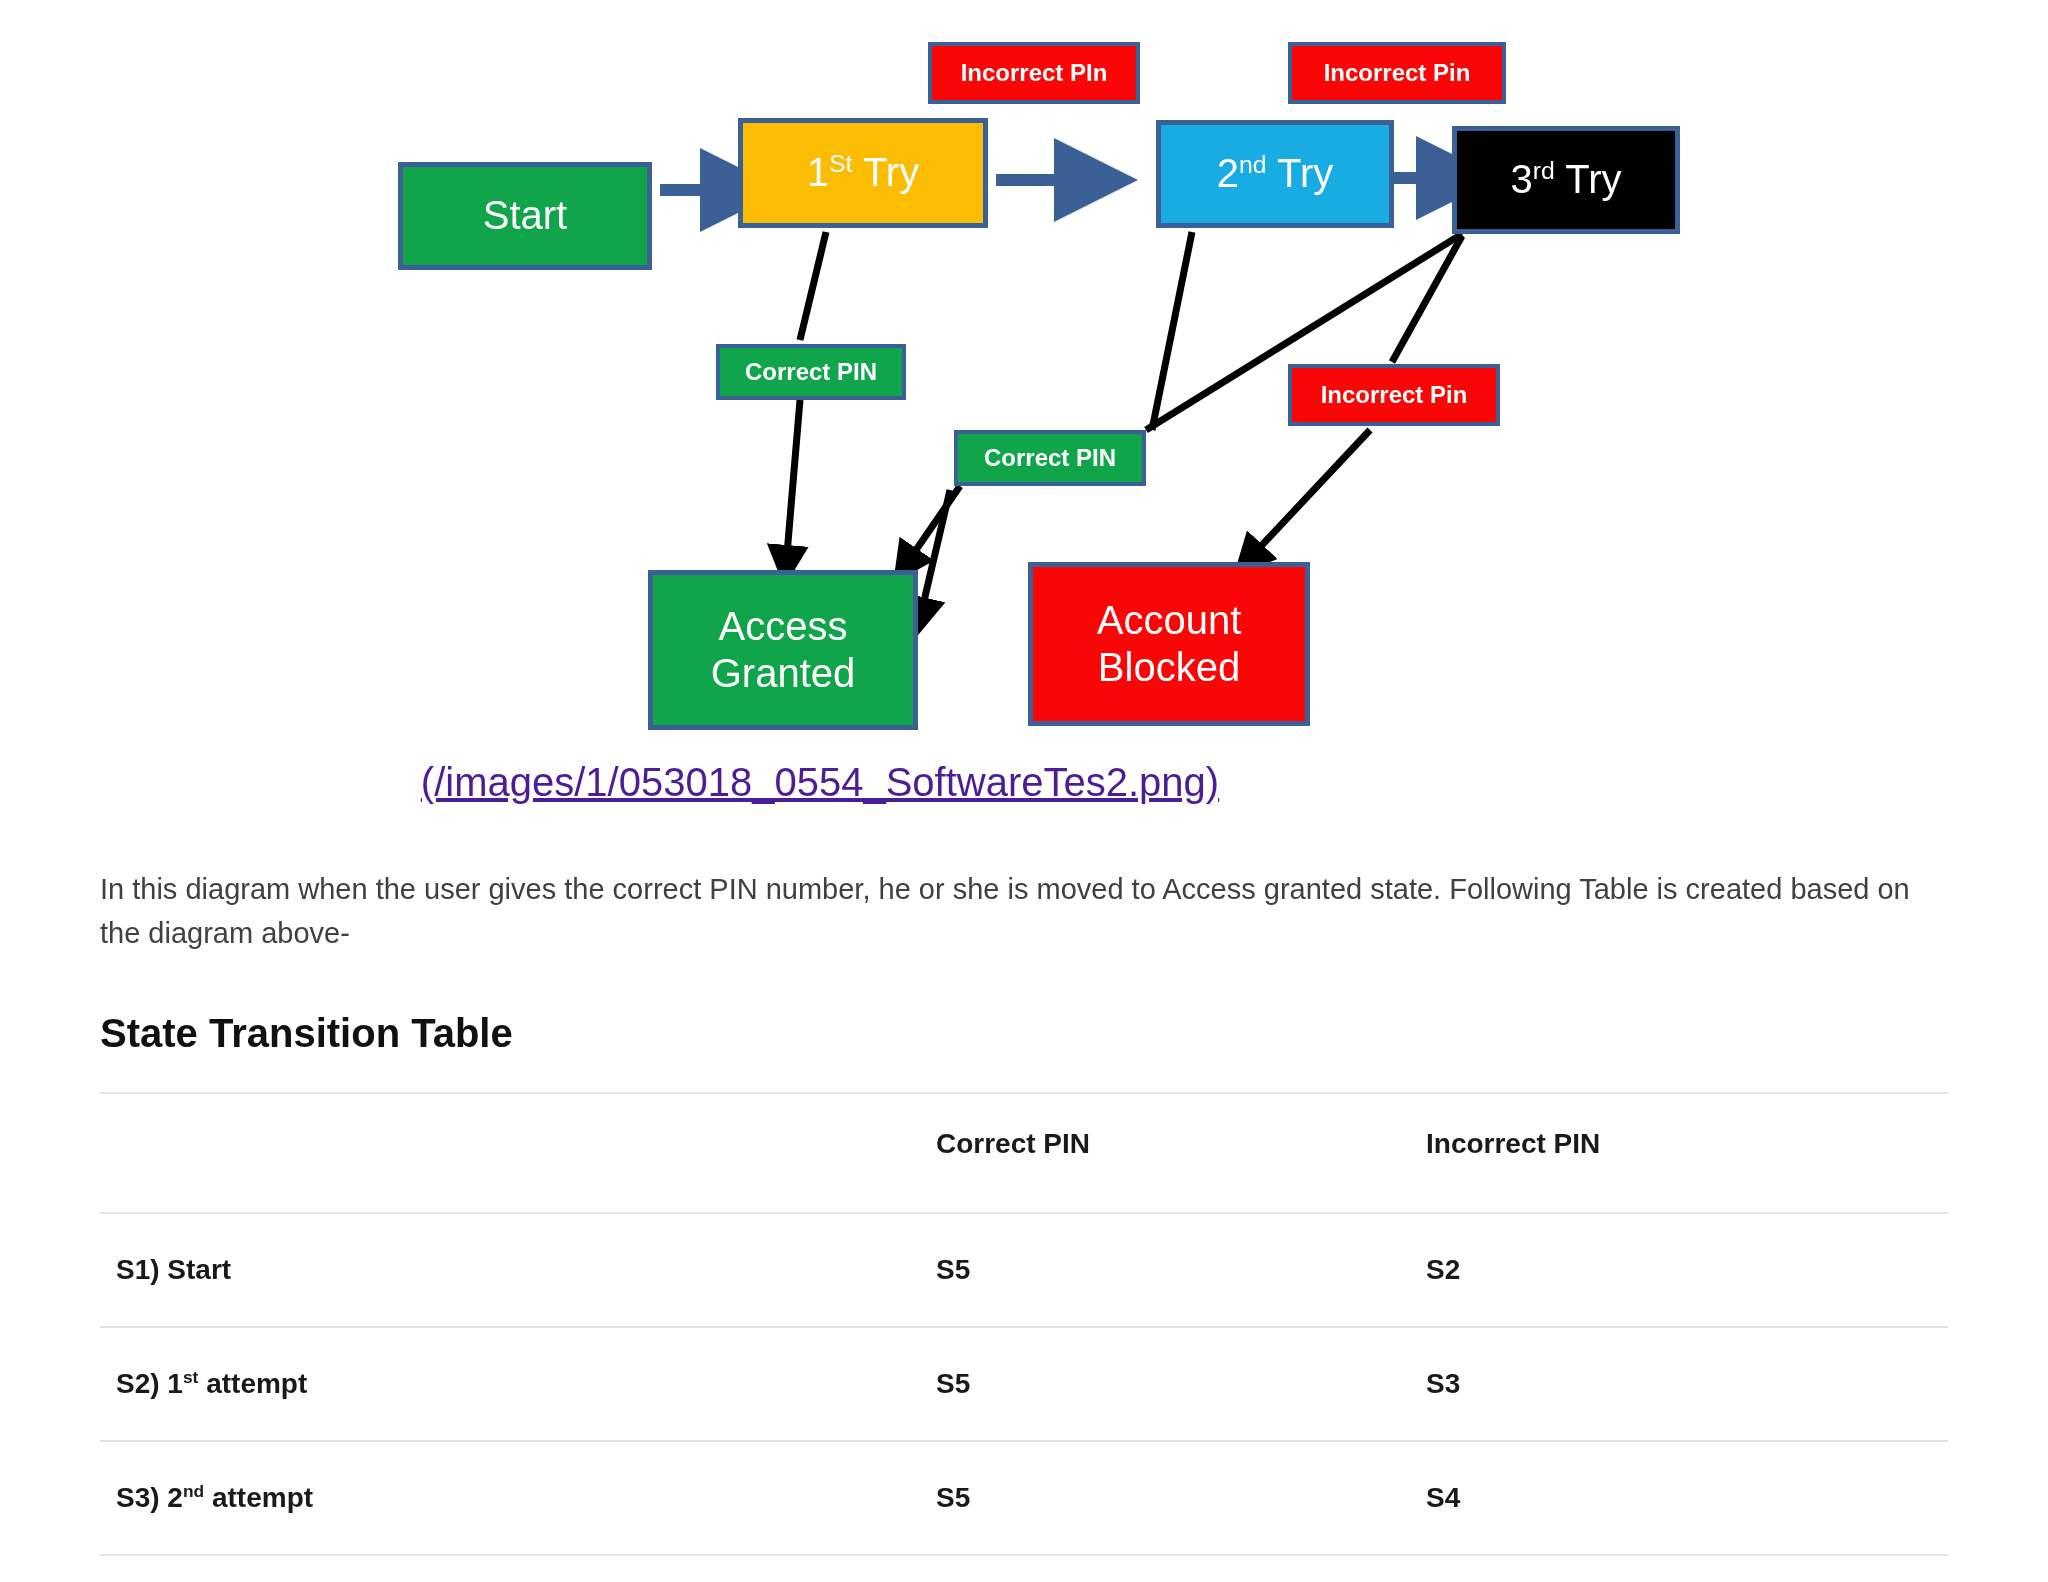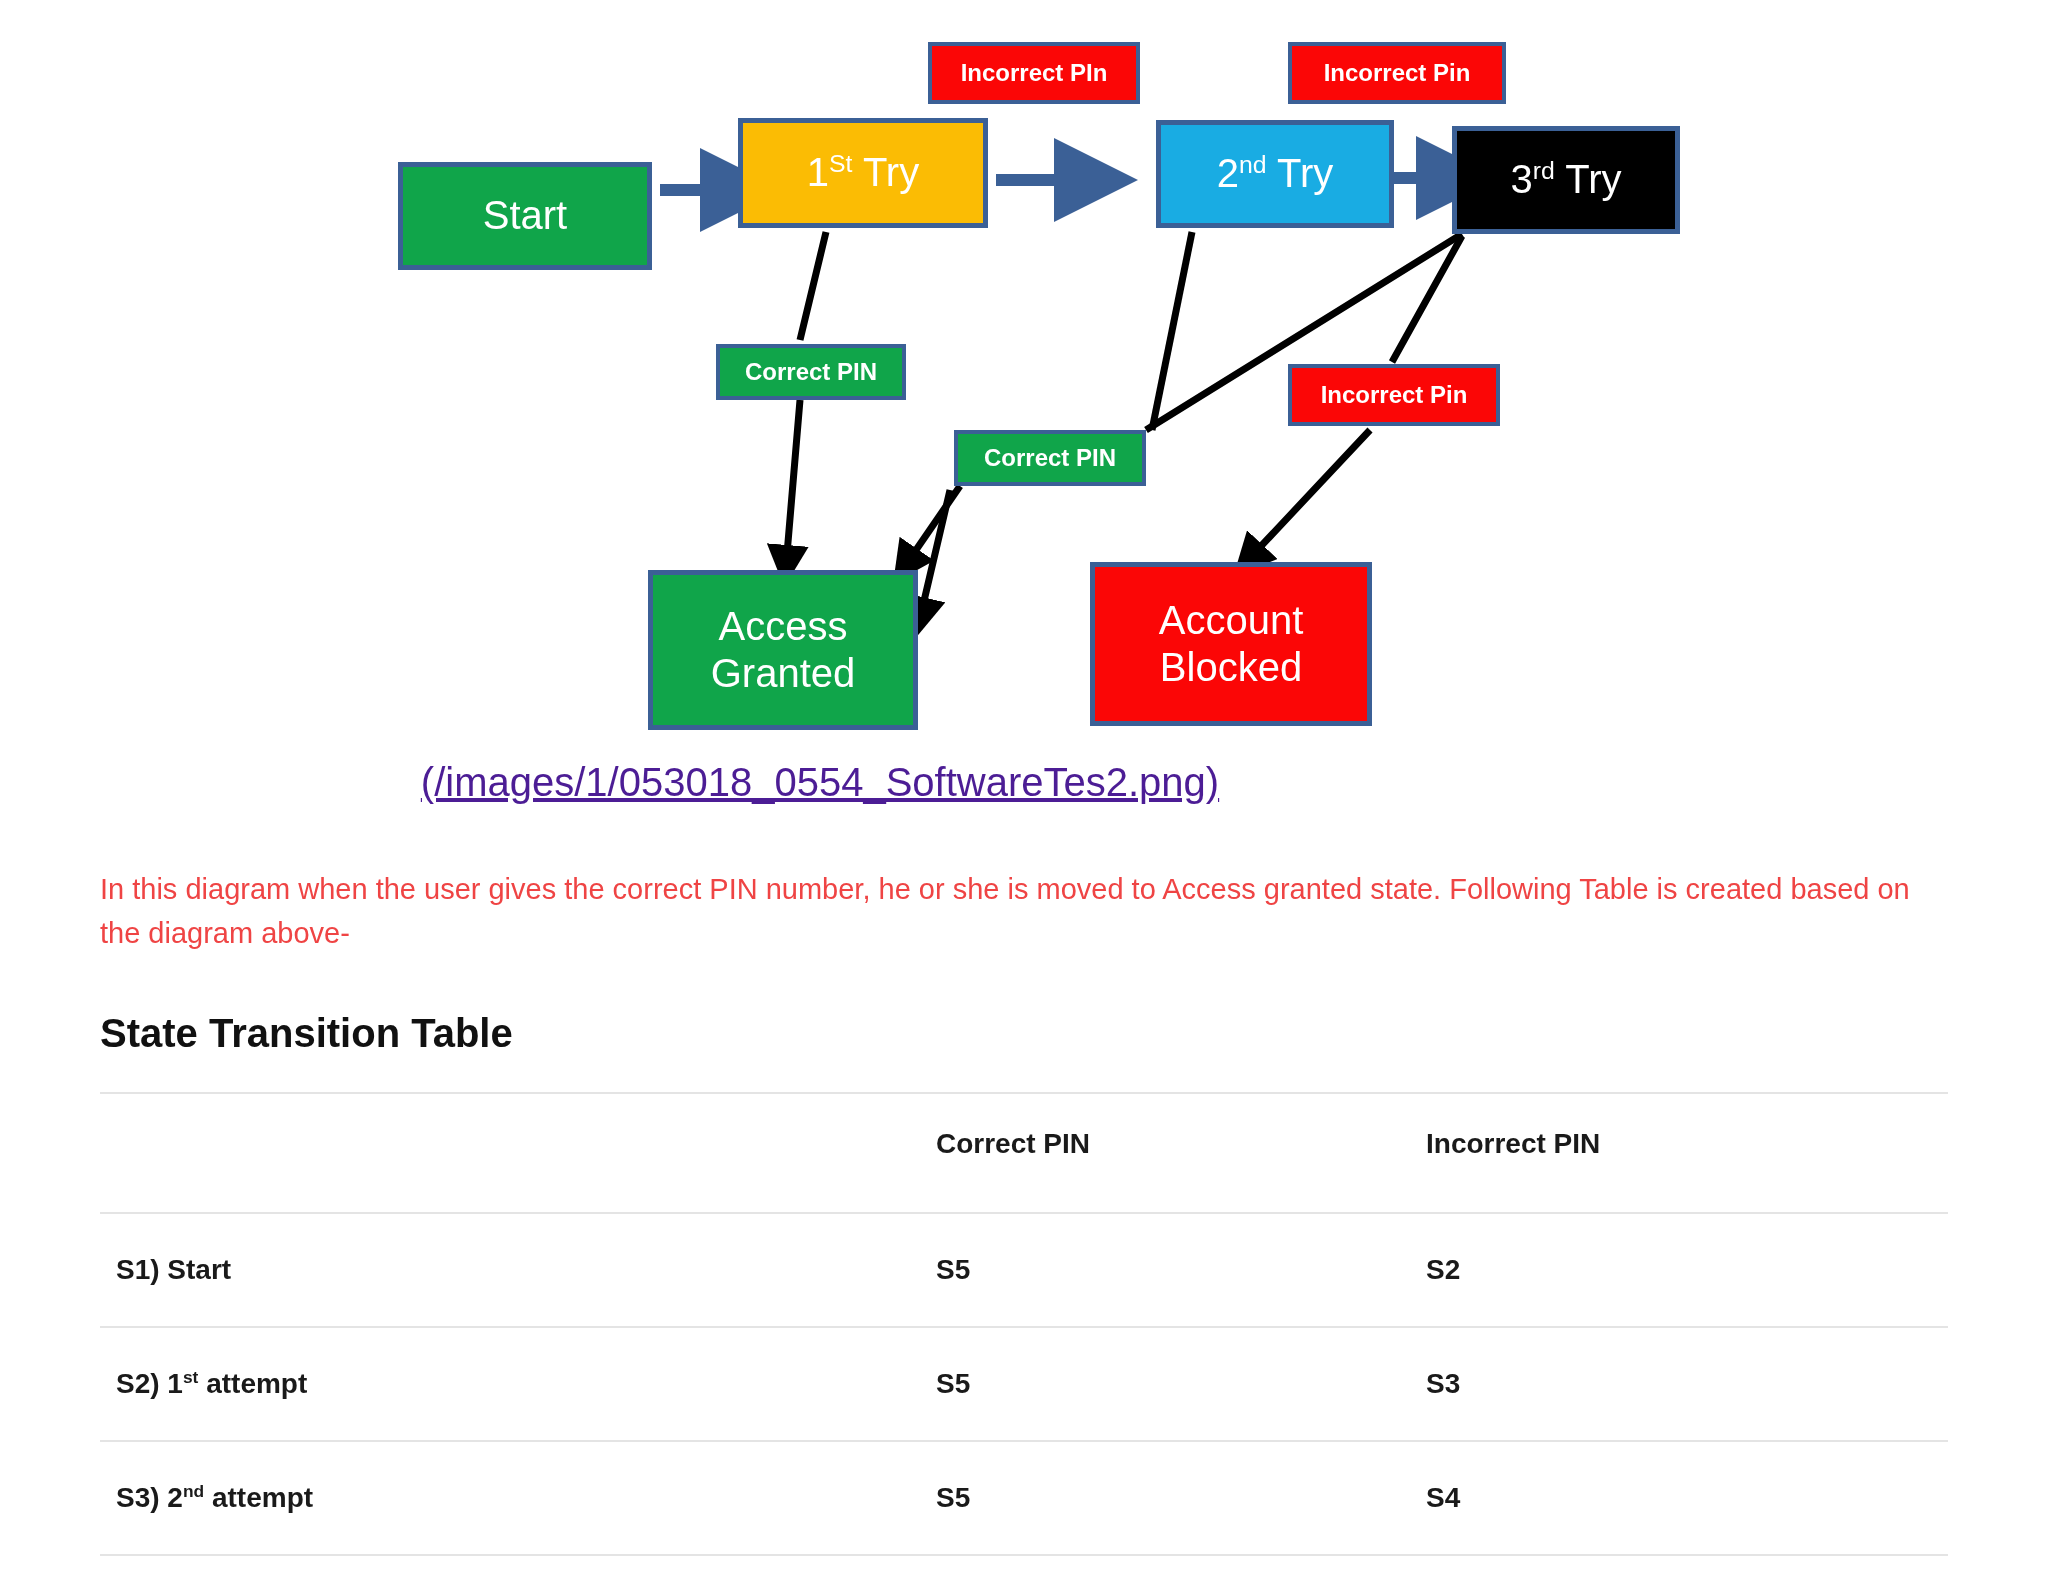--- a/index.html
+++ b/index.html
@@ -60,21 +60,21 @@
   .n-blue   { background: #19ace3; }
   .n-olive  { background: #000000; }
   .n-red    { background: #fb0606; }
 
   
   #node-start      { left: 398px;  top: 122px; width: 254px; height: 108px; margin-top: 40px; }
   #node-try1       { left: 738px;  top: 118px; width: 250px; height: 110px; }
   #node-try2       { left: 1156px; top: 120px; width: 238px; height: 108px; }
   #node-try3       { left: 1452px; top: 126px; width: 228px; height: 108px; }
   #node-granted    { left: 648px;  top: 570px; width: 270px; height: 160px; }
-  #node-blocked    { left: 1090px; top: 562px; width: 282px; height: 164px; }
+  #node-blocked    { left: 1028px; top: 562px; width: 282px; height: 164px; }
 
   #lbl-inc1        { left: 928px;  top: 42px;  width: 212px; height: 62px; }
   #lbl-inc2        { left: 1288px; top: 42px;  width: 218px; height: 62px; }
   #lbl-inc3        { left: 1288px; top: 364px; width: 212px; height: 62px; }
   #lbl-cor1        { left: 716px;  top: 344px; width: 190px; height: 56px; }
   #lbl-cor2        { left: 954px;  top: 430px; width: 192px; height: 56px; }
 
   .caption {
     width: 1640px;
     text-align: center;
@@ -89,21 +89,21 @@
   
   .content {
     padding: 0 100px;
     box-sizing: border-box;
   }
   .para {
     font-size: 29px;
     line-height: 1.52;
     margin: 62px 0 0 0;
     max-width: 1810px;
-    color: #ef4444;
+    color: #404040;
   }
   .section-title {
     font-size: 40px;
     font-weight: 700;
     margin: 56px 0 0 0;
     color: #111111;
   }
 
   
   table.stt {

